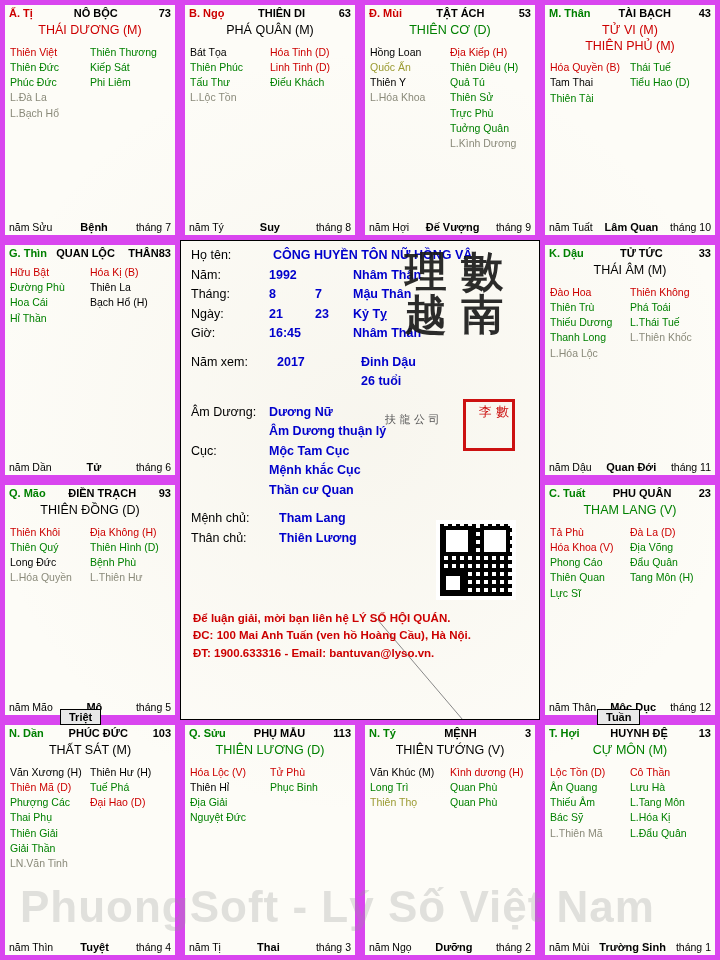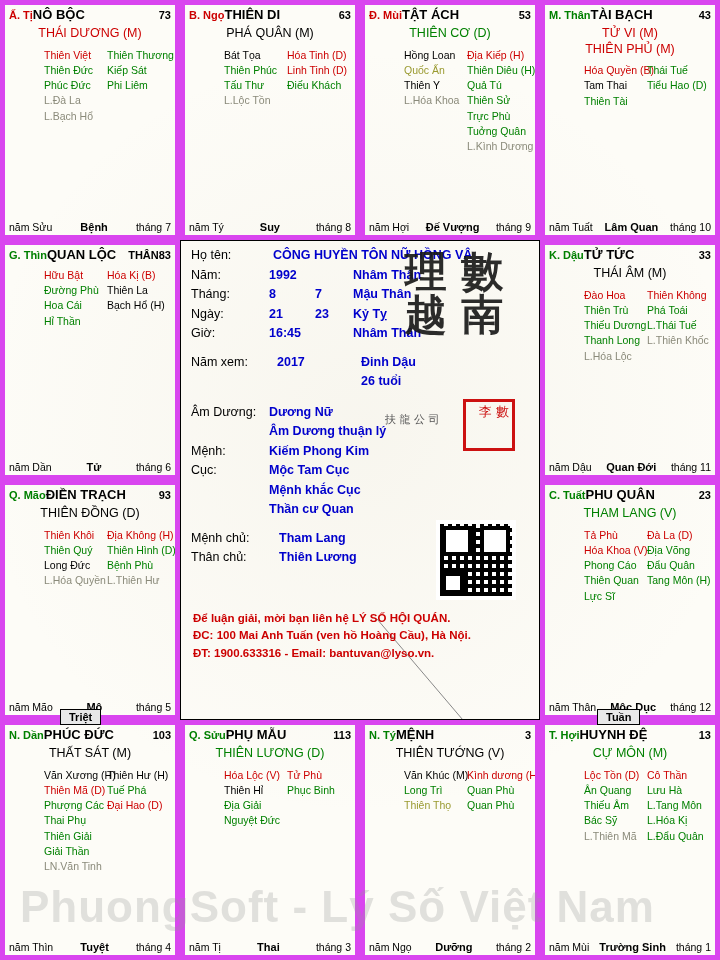--- a/index.html
+++ b/index.html
@@ -26,41 +26,40 @@
     background: transparent;
   }
   .cell-head {
     display: flex; align-items: baseline; justify-content: space-between;
     padding: 2px 4px 0 4px;
     font-size: 11px;
     font-weight: bold;
   }
   .chi { color: #008000; font-weight: bold; font-size: 11px; }
   .chi.red { color: #cc0000; }
-  .cung-name { color: #000; font-weight: bold; font-size: 13px; flex:1; }
+  .cung-name { color: #000; font-weight: bold; font-size: 11px; flex:1; text-align:center;}
   .num { color: #000; font-weight: bold; font-size: 11px; }
   .main-stars {
     text-align: center;
     margin-top: 4px;
     line-height: 1.25;
   }
   .main-stars .s {
     font-weight: normal;
     font-size: 12.5px;
     color: #cc0000;
     display: block;
   }
   .main-stars .s.green { color: #008000; }
   .cols {
     display: flex;
     margin-top: 6px;
     padding: 0 5px;
     font-size: 10.5px;
     line-height: 1.45;
-    margin-left: 34px;
   }
   .col { width: 50%; }
   .col .st { display:block; white-space: nowrap; }
   .red { color: #cc0000; }
   .green { color: #008000; }
   .black { color: #000; }
   .grey { color: #8a8a7a; }
   .olive { color: #9a9a30; }
   .cell-foot {
     position: absolute; bottom: 2px; left: 0; width: 100%;
@@ -368,24 +367,20 @@
       </div>
       <div class="info-row" style="margin-top:18px">
         <span class="info-label">Âm Dương:</span>
         <span class="g-c">Dương Nữ</span>
       </div>
       <div class="info-row">
         <span class="info-label"></span>
         <span class="g-c">Âm Dương thuận lý</span>
       </div>
       <div class="info-row" style="margin-top:6px">
-        <span class="info-label">Mệnh:</span>
-        <span class="g-c">Kiếm Phong Kim</span>
-      </div>
-      <div class="info-row" style="margin-top:6px">
         <span class="info-label">Cục:</span>
         <span class="g-c">Mộc Tam Cục</span>
       </div>
       <div class="info-row">
         <span class="info-label"></span>
         <span class="g-c">Mệnh khắc Cục</span>
       </div>
       <div class="info-row">
         <span class="info-label"></span>
         <span class="g-c">Thần cư Quan</span>

